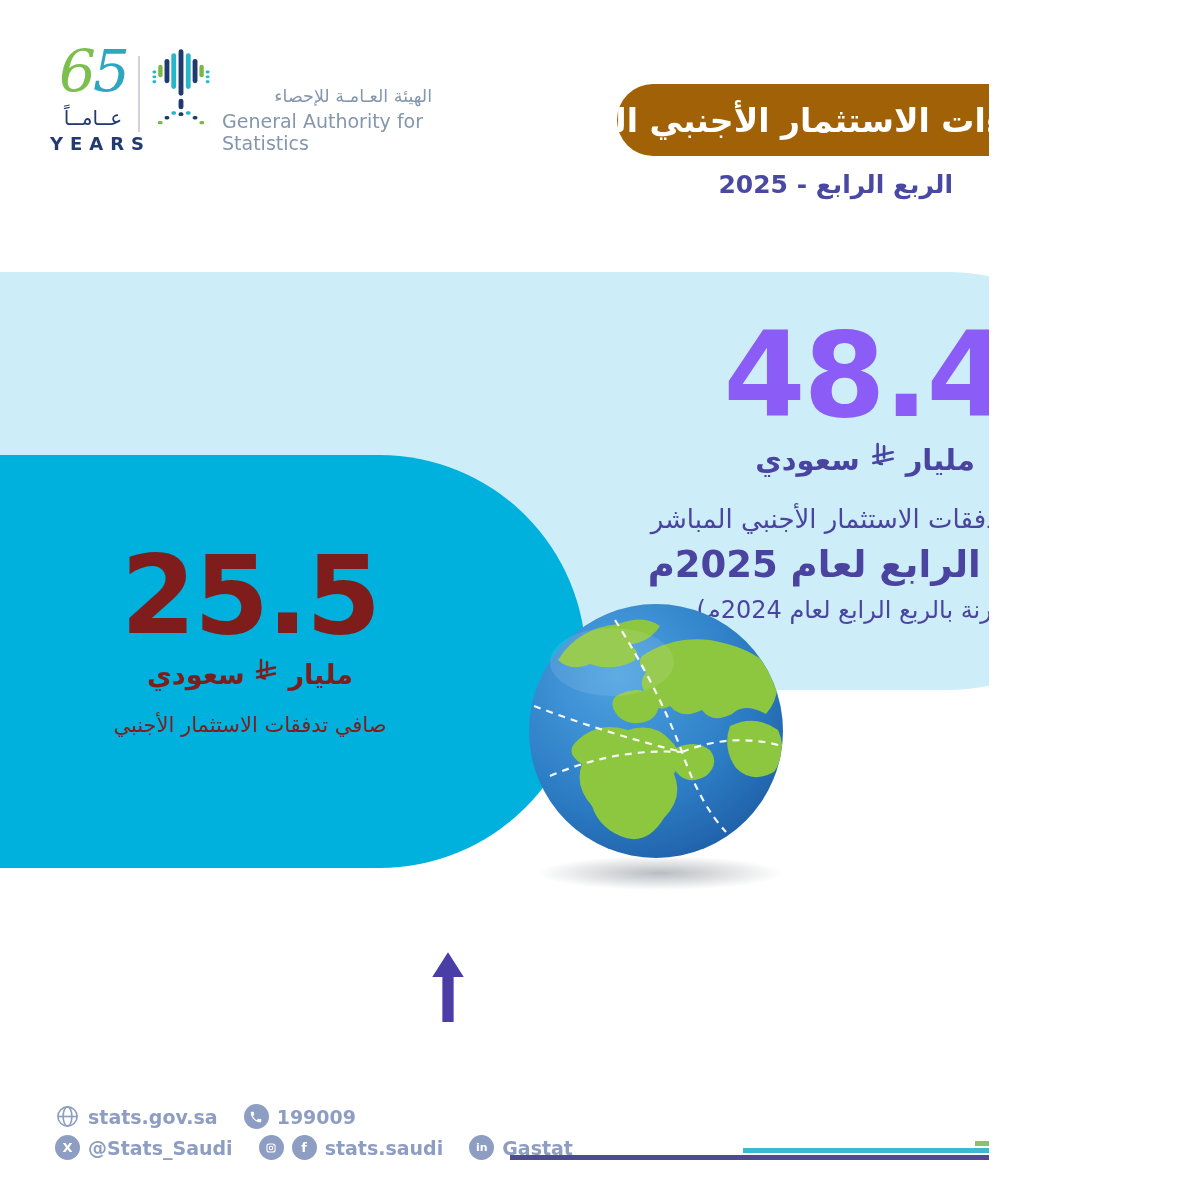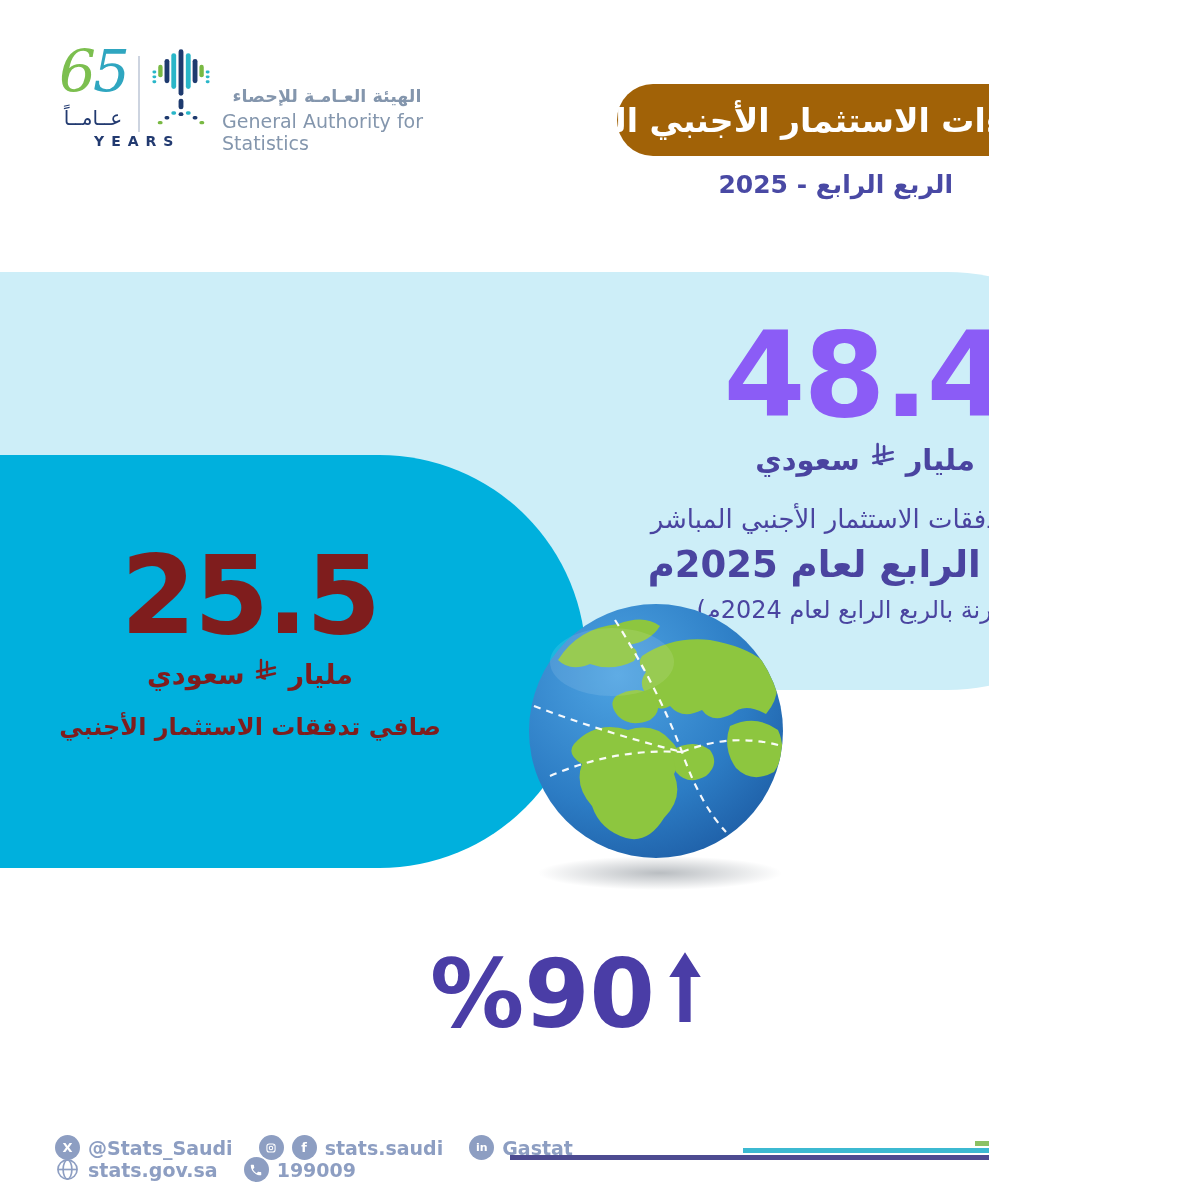--- a/index.html
+++ b/index.html
@@ -6,25 +6,25 @@
   .page{position:relative;width:989px;height:1200px;background:#ffffff;overflow:hidden;
         font-family:"DejaVu Sans","Liberation Sans",sans-serif;}
 
   
   .anniv{position:absolute;left:50px;top:42px;width:86px;text-align:center;}
   .anniv .num{font-family:"DejaVu Serif","Liberation Serif",serif;font-style:italic;
               font-size:58px;line-height:1;font-weight:400;letter-spacing:-3px;}
   .anniv .num .six{color:#7cbf4f;}
   .anniv .num .five{color:#2fa6c0;}
   .anniv .ar{color:#223a70;font-size:20px;margin-top:6px;font-weight:400;}
-  .anniv .en{color:#223a70;font-size:14px;letter-spacing:7px;margin-top:3px;font-weight:600;margin-left:44px;}
+  .anniv .en{color:#223a70;font-size:18px;letter-spacing:7px;margin-top:3px;font-weight:600;}
   .logo-divider{position:absolute;left:138px;top:56px;width:2px;height:76px;background:#cdd4e0;}
   .palm{position:absolute;left:150px;top:42px;}
   .authority-names{position:absolute;left:222px;top:86px;width:210px;color:#8496ad;}
-  .authority-names .ar{font-size:17.5px;font-weight:700;text-align:center;}
+  .authority-names .ar{font-size:17.5px;font-weight:400;text-align:right;}
   .authority-names .en{font-size:19px;margin-top:4px;text-align:left;}
 
   .banner{position:absolute;left:617px;right:0;top:84px;height:72px;background:#a16207;
           border-radius:38px 0 0 38px;display:flex;align-items:center;justify-content:center;
           padding:0 46px 0 36px;box-sizing:border-box;}
   .banner .title{color:#ffffff;font-size:33px;font-weight:700;white-space:nowrap;}
   .subtitle{position:absolute;right:36px;top:170px;color:#4949a4;font-size:25px;font-weight:700;}
 
   
   .bubble-light{position:absolute;left:0;top:272px;width:1156px;height:418px;
@@ -40,41 +40,41 @@
   .unit-row{display:flex;justify-content:center;align-items:center;gap:10px;margin-top:8px;
             font-size:29px;font-weight:700;}
   .stat-previous .unit-row{font-size:27px;}
   .riyal{flex:0 0 auto;}
 
   .desc{margin-top:26px;line-height:1.3;}
   .desc .l1{font-size:26px;}
   .desc .l2{font-size:37px;font-weight:700;margin-top:4px;}
   .desc .l3{font-size:24px;margin-top:6px;}
   .stat-previous .desc{margin-top:22px;}
-  .stat-previous .desc .l1{font-size:24px;font-weight:bold;}
+  .stat-previous .desc .l1{font-size:21px;}
   .stat-previous .desc .l2{font-size:24px;font-weight:400;}
   .stat-previous .desc .l2 b{font-weight:700;}
 
   
   .globe{position:absolute;left:520px;top:598px;}
 
   
   .growth-value{position:absolute;left:430px;top:948px;display:flex;align-items:flex-start;gap:12px;}
   .growth-value .pct{font-size:94px;font-weight:700;color:#4a3da6;line-height:1;direction:ltr;}
   .growth-text{position:absolute;right:95px;top:966px;width:430px;color:#5b6c8e;
                font-size:26px;line-height:1.5;text-align:right;}
   .growth-text .bold{font-weight:700;}
   .growth-triangle{position:absolute;left:1120px;top:973px;width:0;height:0;
                    border-top:27px solid transparent;border-bottom:27px solid transparent;
                    border-right:38px solid #2cb0d8;}
 
   
   .footer-row{position:absolute;left:55px;display:flex;align-items:center;gap:26px;
               color:#8d9ec2;font-size:19px;font-weight:600;}
-  .footer-row.r1{top:1157px;}
+  .footer-row.r1{top:1104px;}
   .footer-row.r2{top:1135px;}
   .fgroup{display:flex;align-items:center;gap:8px;}
   .ficon{width:25px;height:25px;border-radius:50%;background:#8d9ec2;color:#fff;
          display:flex;align-items:center;justify-content:center;
          font-size:13px;font-weight:700;flex:0 0 auto;}
   .ficon.outline{background:transparent;}
   .bline{position:absolute;right:0;height:5px;}
   .bline.green{left:975px;top:1141px;background:#8cc164;}
   .bline.cyan{left:743px;top:1148px;background:#3cb9d1;}
   .bline.purple{left:510px;top:1155px;background:#4d4b91;}
@@ -204,21 +204,20 @@
         <path d="M30 178 Q95 150 162 154"></path>
         <path d="M95 22 Q138 90 162 154 Q180 206 206 234"></path>
         <path d="M162 154 Q212 134 262 148"></path>
         <path d="M14 108 Q88 136 162 154"></path>
       </g>
       <ellipse cx="92" cy="64" rx="62" ry="34" fill="rgba(255,255,255,0.10)"></ellipse>
     </svg>
   </div>
 
   <div class="growth-value">
-    <span class="pct">%90</span>
     <span>
       <svg width="36" height="78" viewBox="0 0 32 64">
         <path d="M16 1 L30 23 H21 V63 H11 V23 H2 Z" fill="#4a3da6"></path>
       </svg>
     </span>
   </div>
 
 
   <div class="growth-triangle"></div>
 

